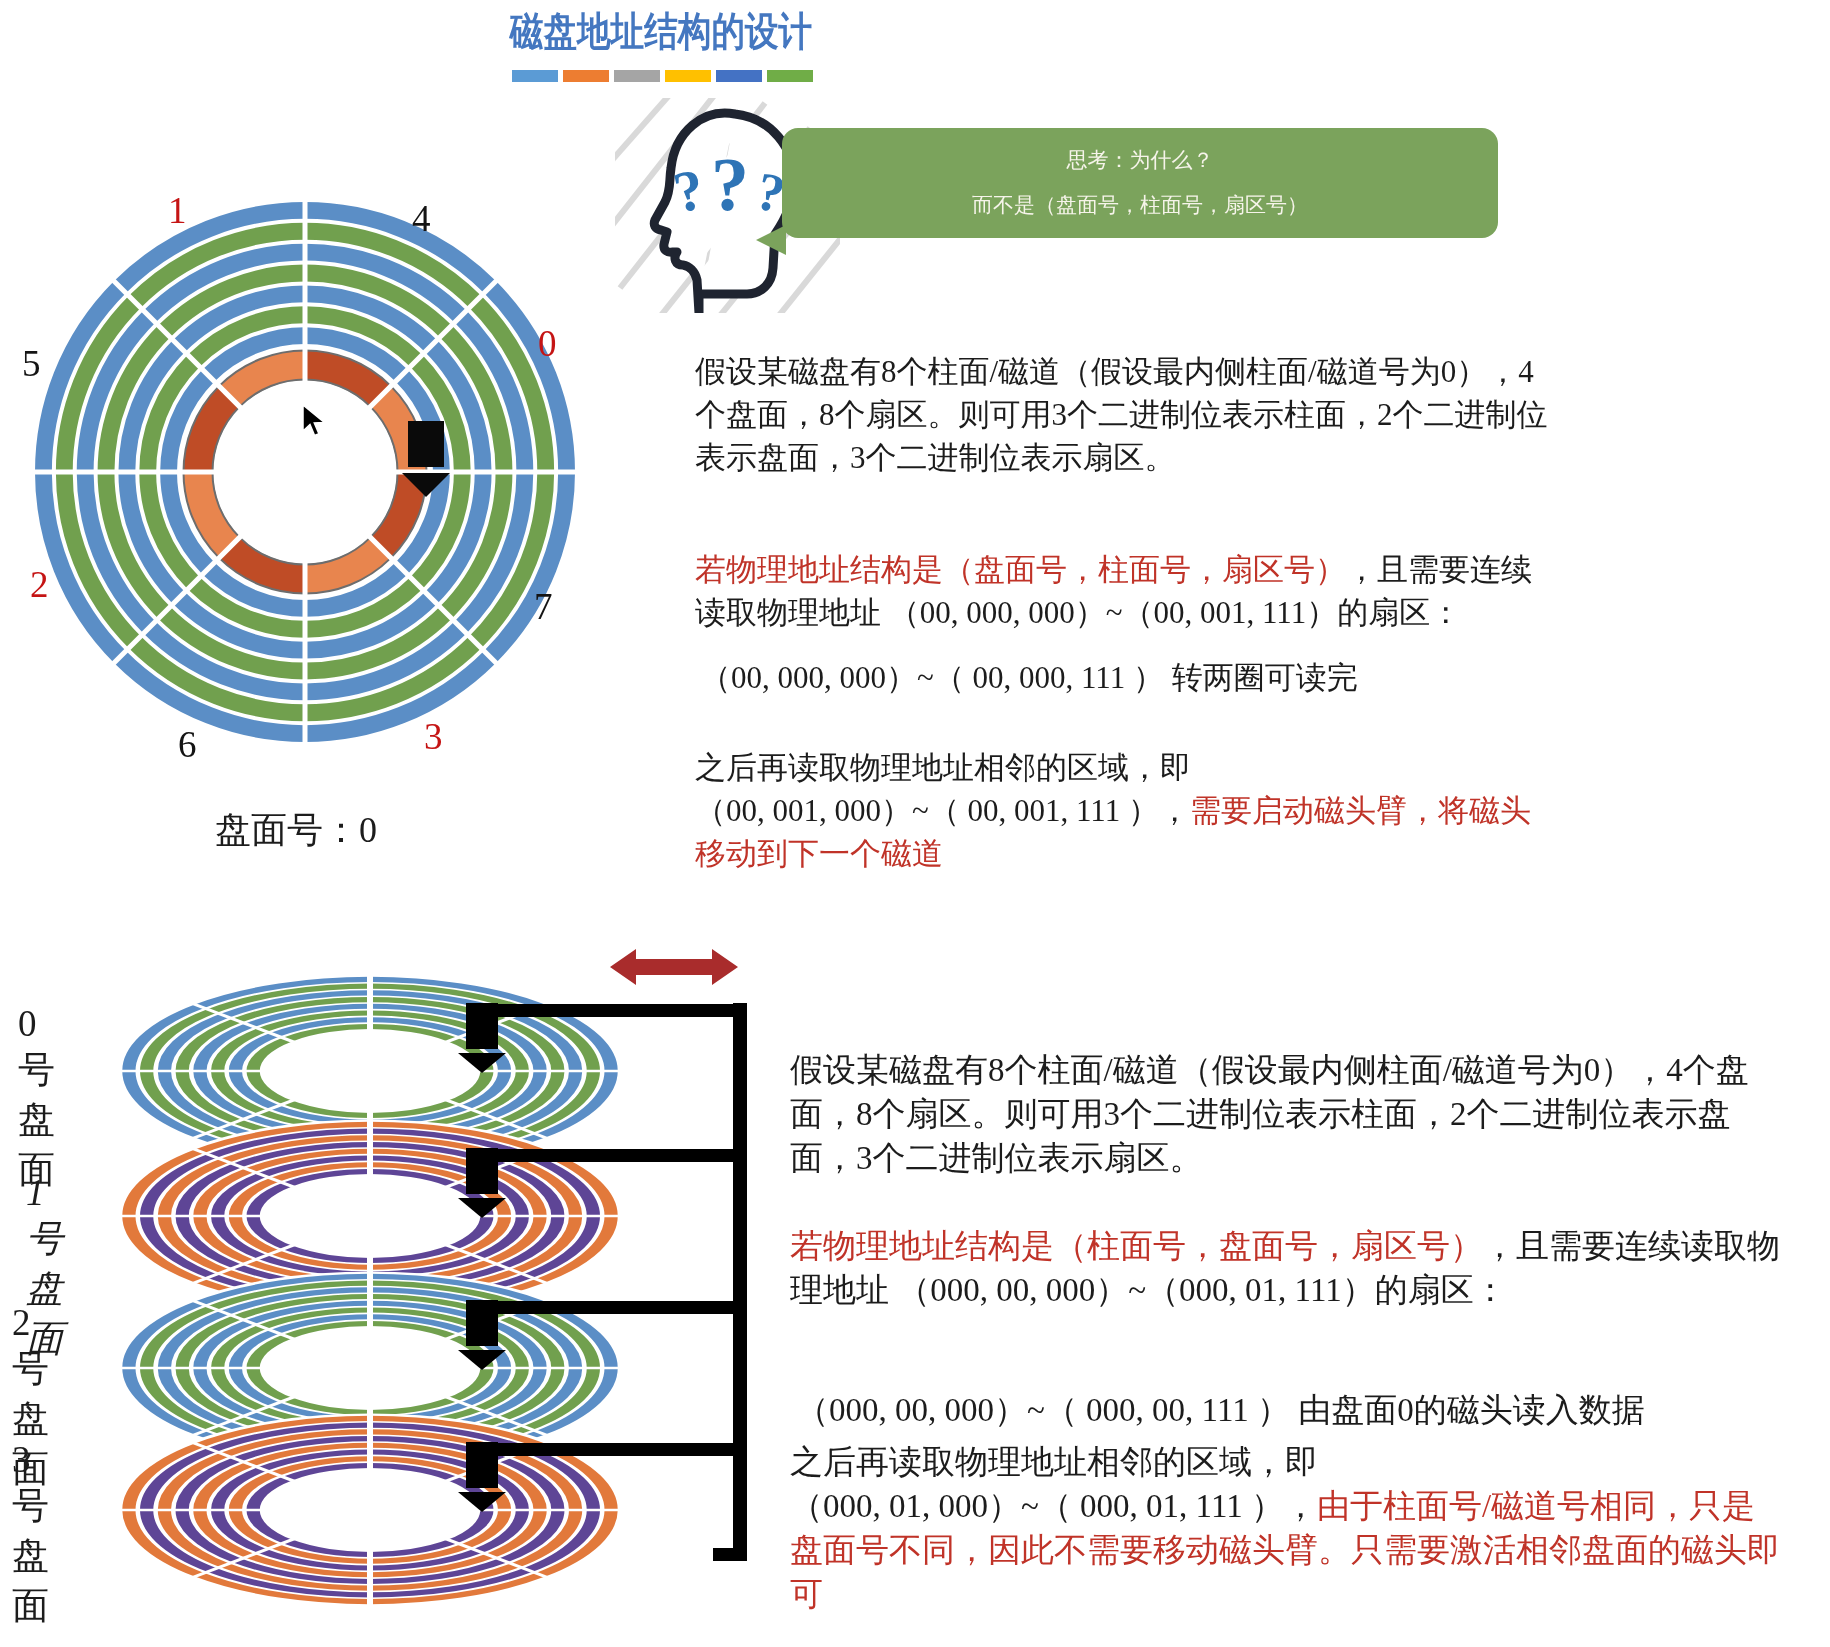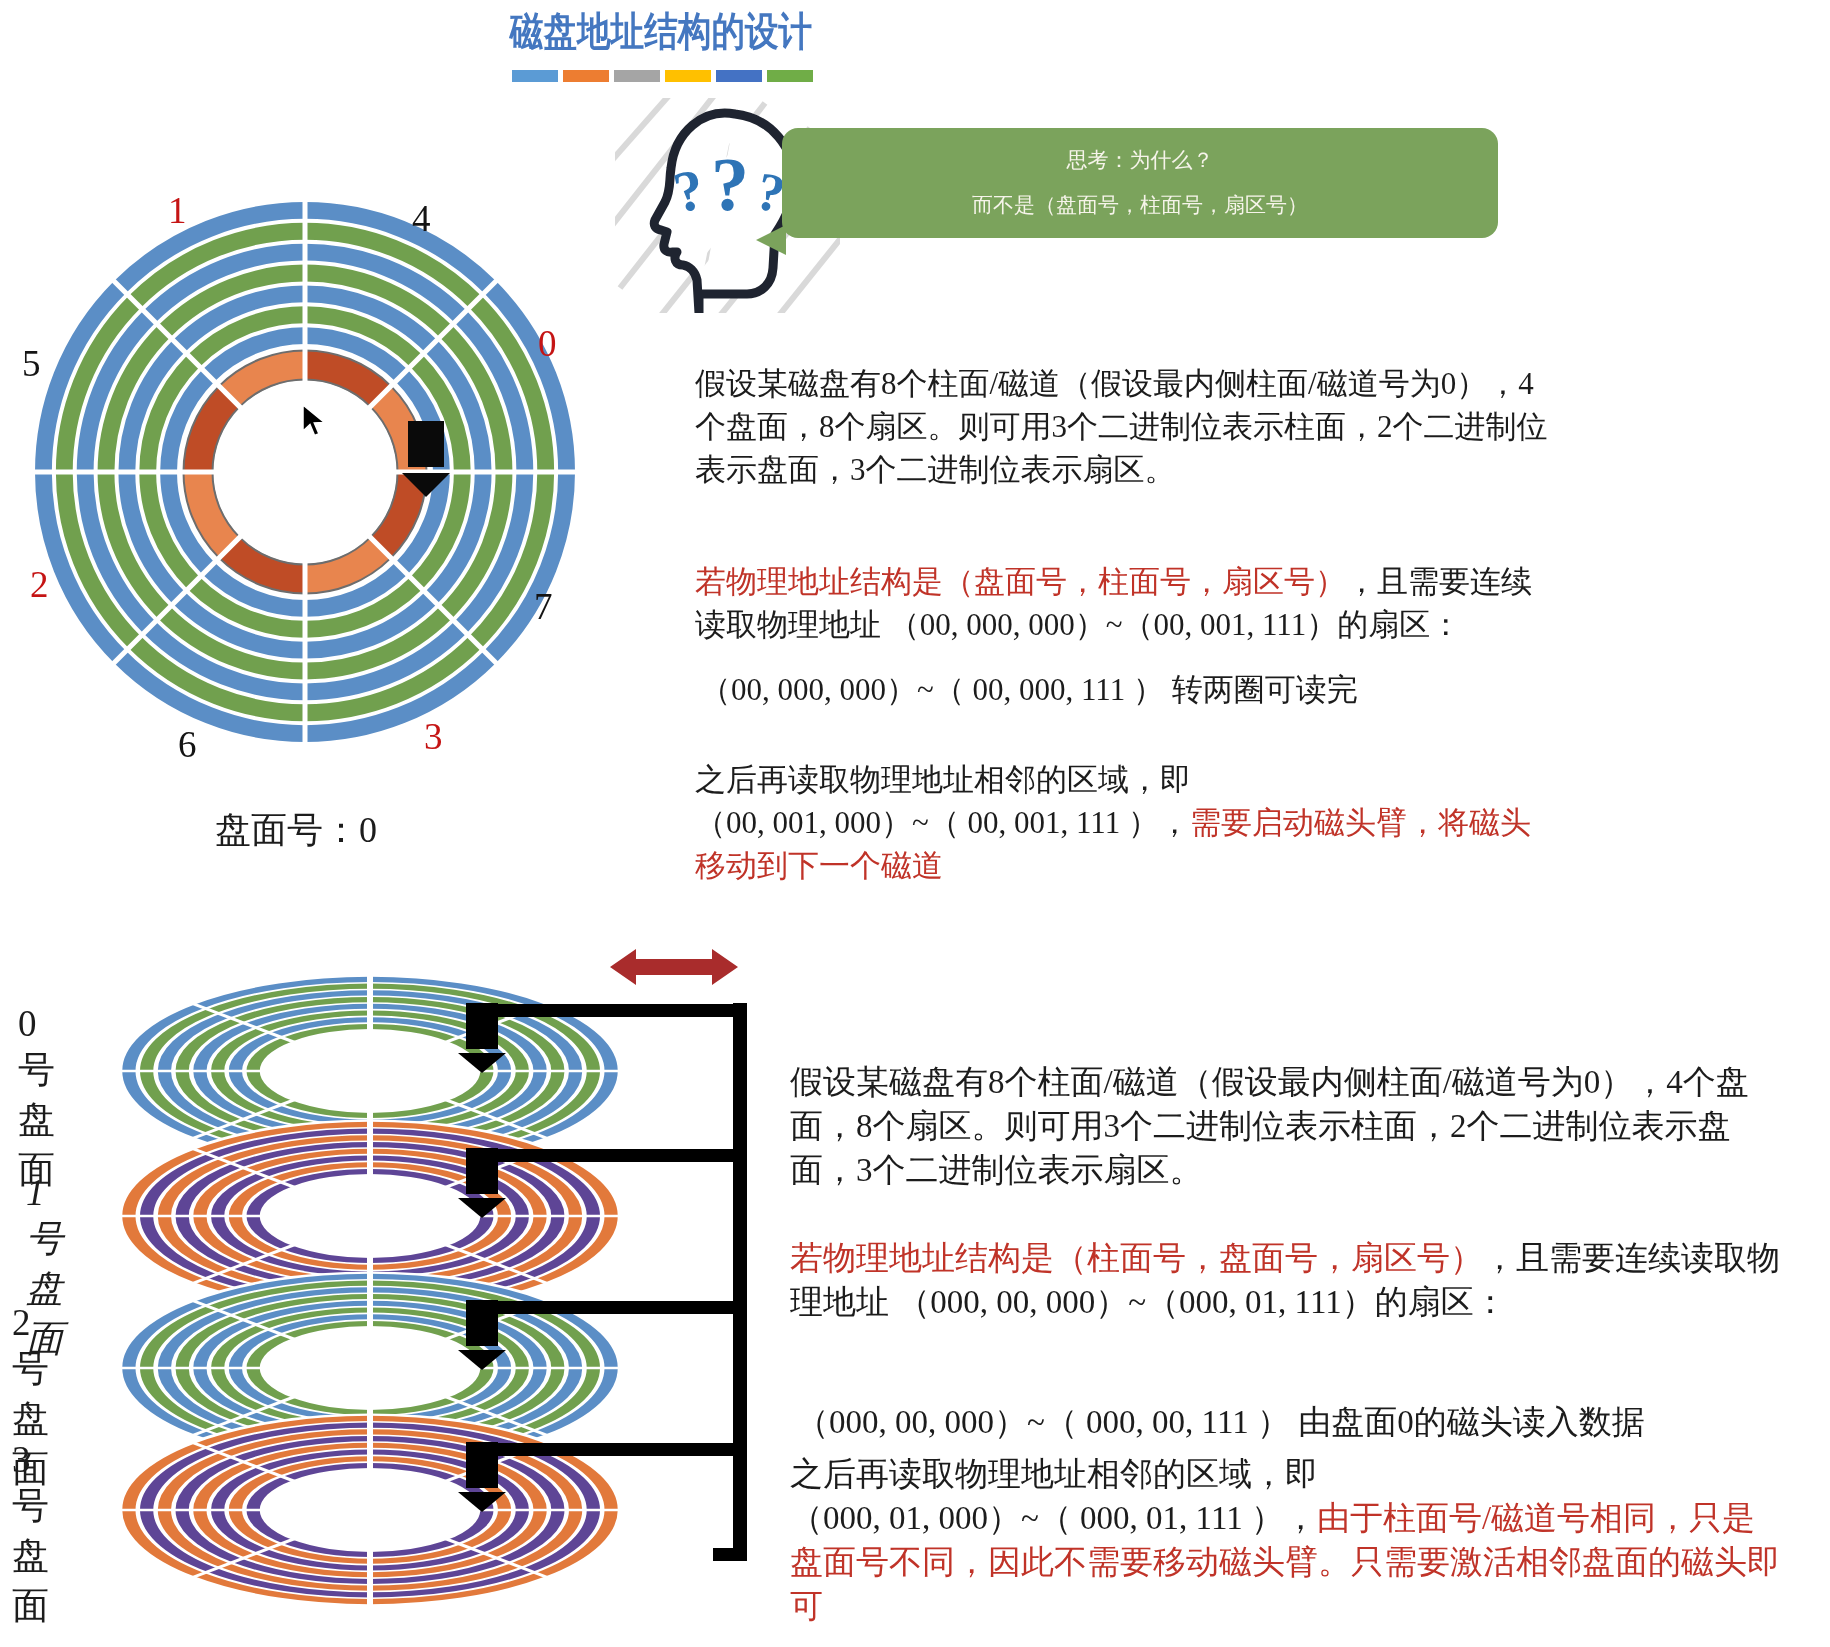--- a/index.html
+++ b/index.html
@@ -15,21 +15,21 @@
   .divider{display:flex;gap:5px;}
   .divider .bar{width:46px;height:12px;}
   .bubble{
     background:var(--bubble-green,#7ba35c);color:var(--bubble-text,#f6f4ea);
     border-radius:16px;padding:10px 24px;font-size:21px;line-height:45px;text-align:center;
   }
   .bubble-tail{
     width:0;height:0;border-top:15px solid transparent;border-bottom:15px solid transparent;
     border-right:30px solid var(--bubble-green,#7ba35c);
   }
-  .para{font-size:31px;line-height:43px;margin-top:12px;}
+  .para{font-size:31px;line-height:43px;}
   .para.big{font-size:33px;line-height:44px;}
   .red{color:var(--text-red,#c03328);}
   .sector-label{font-size:37px;line-height:37px;}
   .caption{font-size:36px;}
   .platter-label{font-size:37px;}
 </style>
 </head>
 <body>
 
 <div class="stage">

